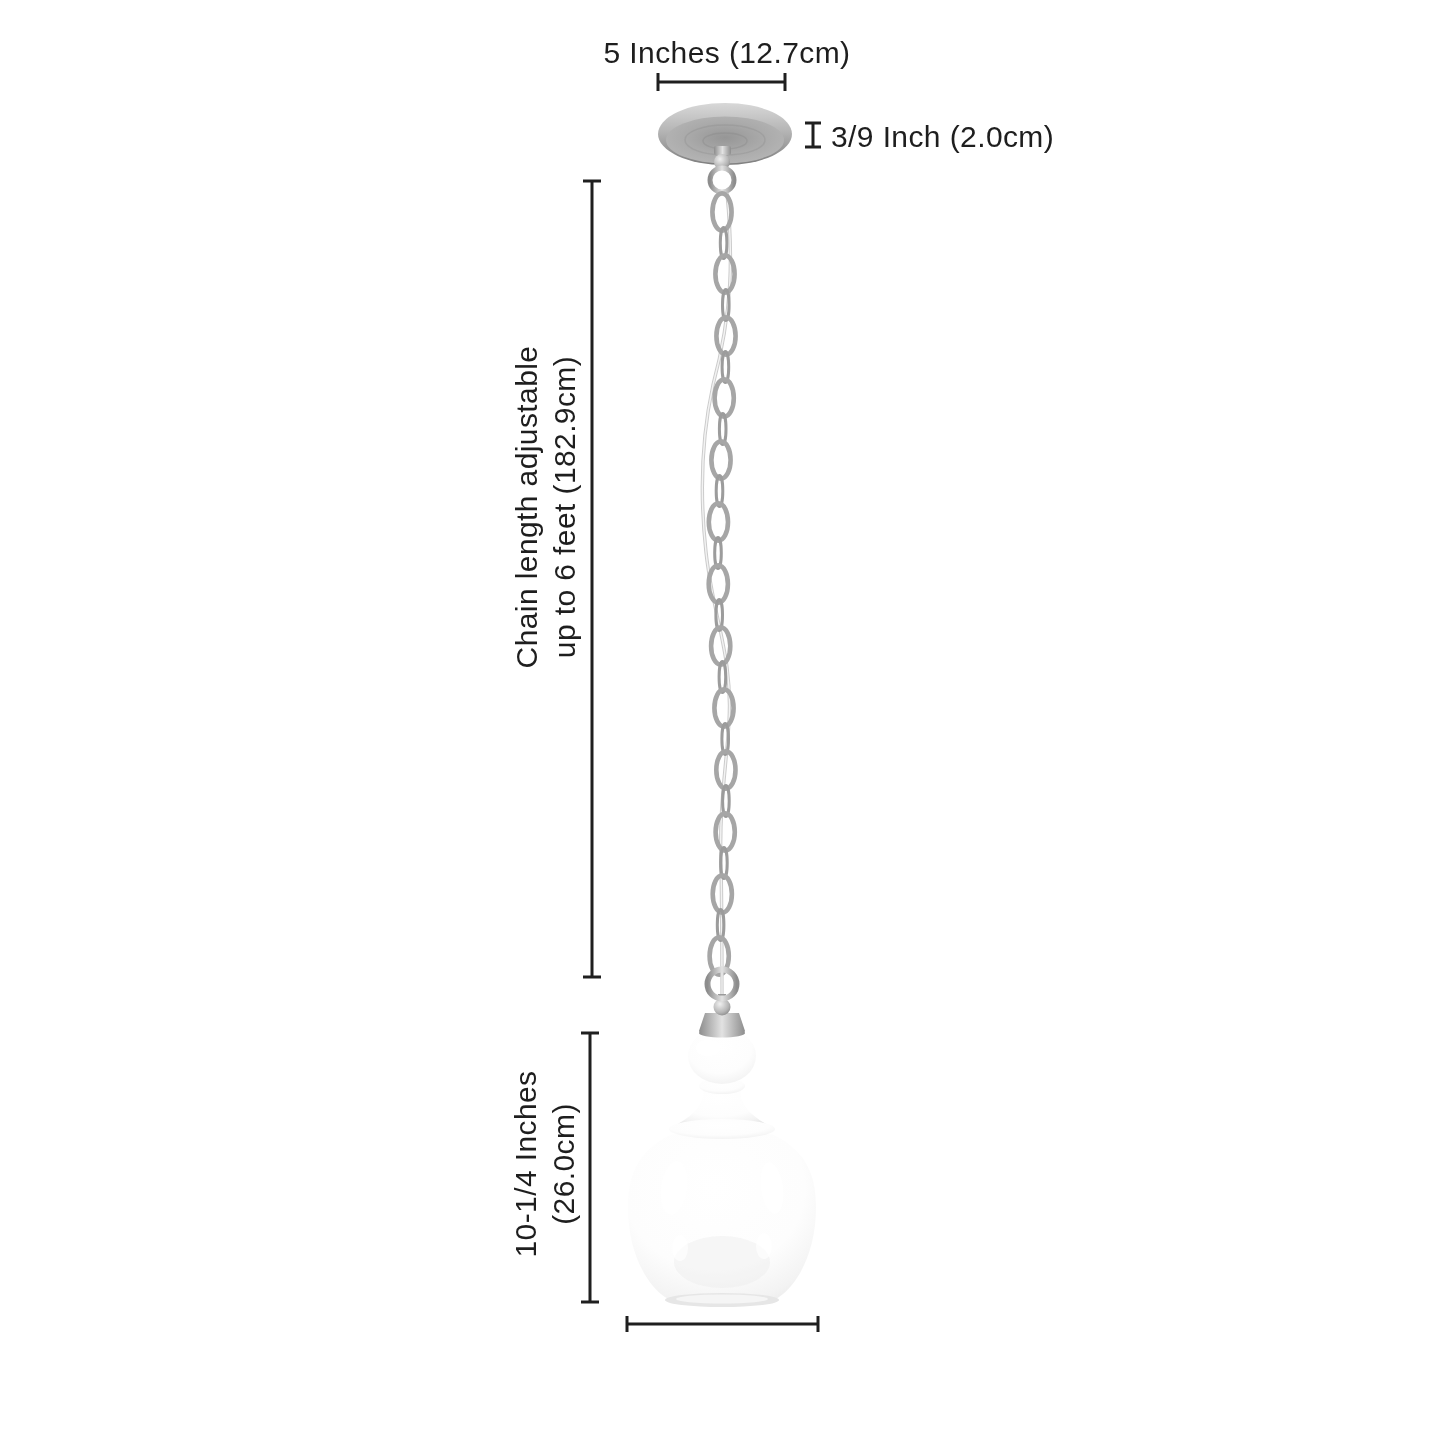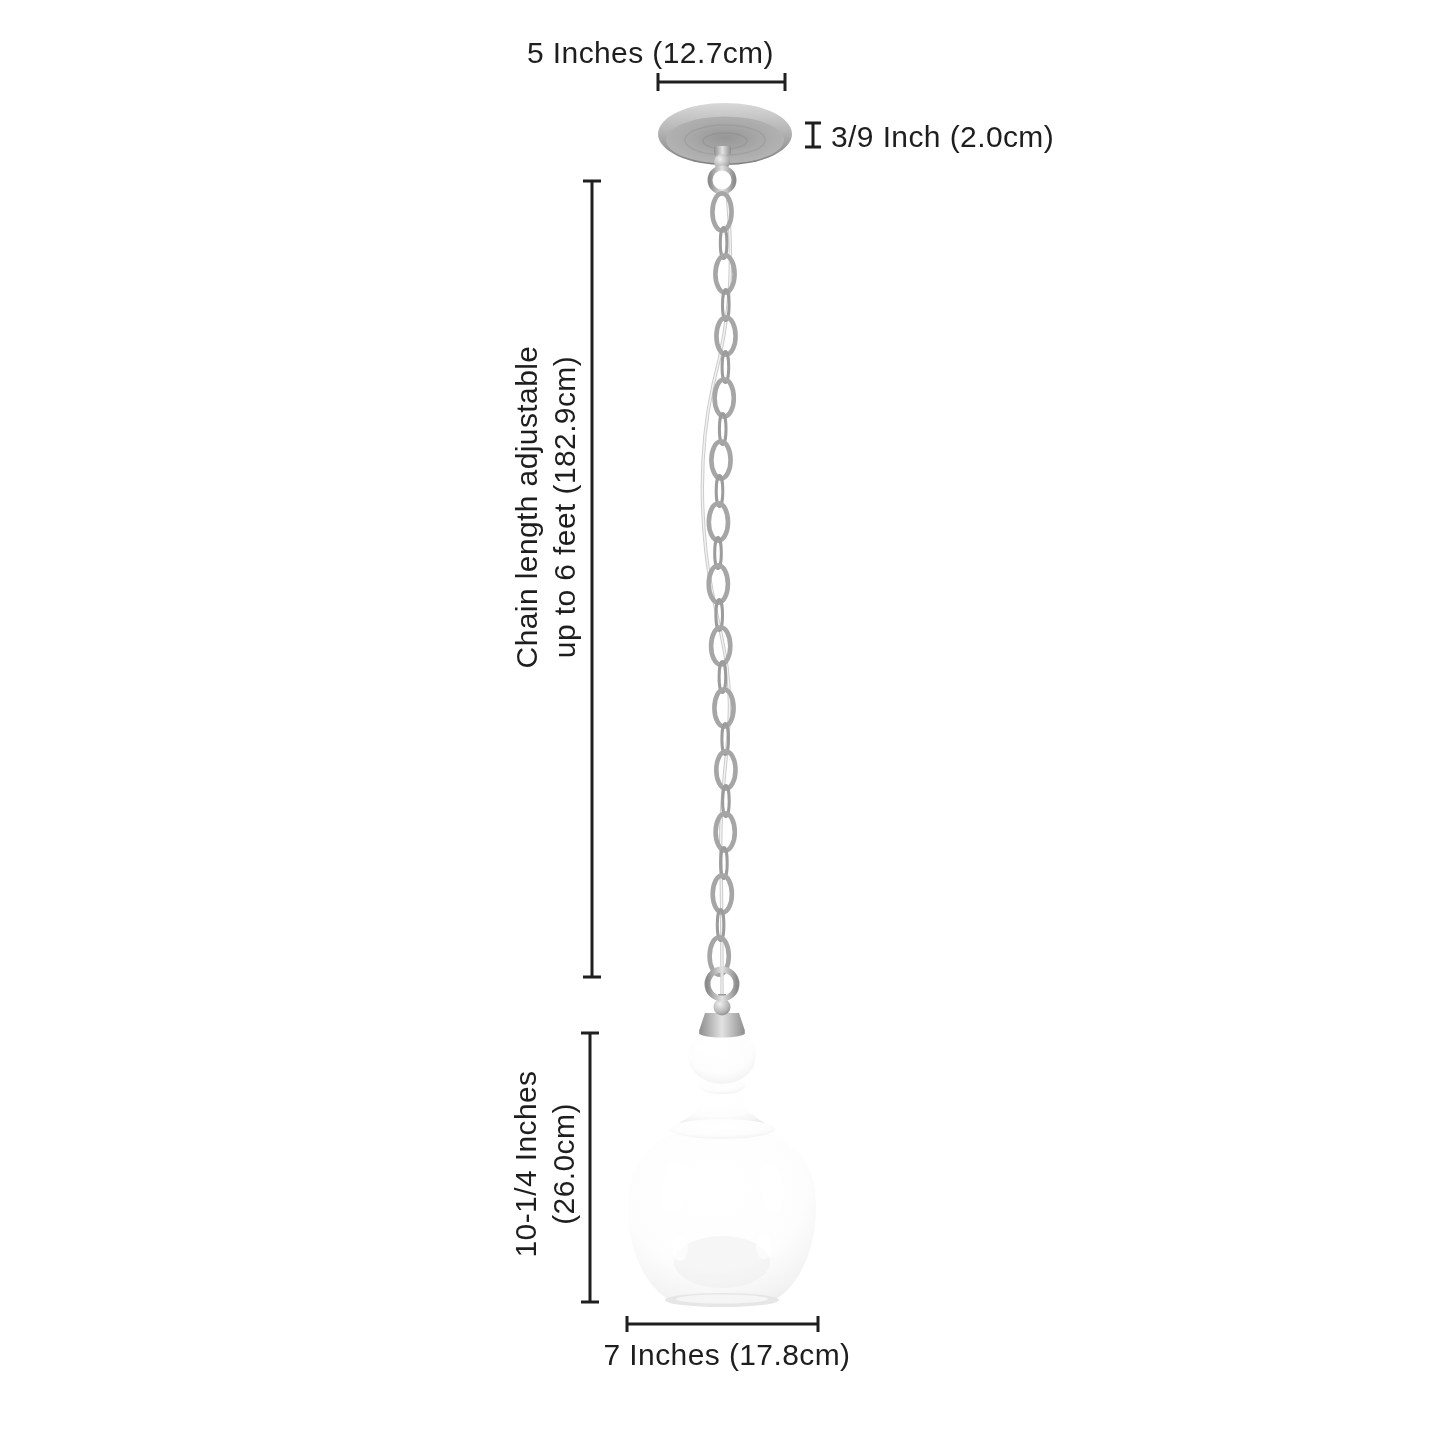--- a/index.html
+++ b/index.html
@@ -4,21 +4,21 @@
 <style>
   html,body{margin:0;padding:0;background:#ffffff;}
   .canvas{
     position:relative;width:1445px;height:1445px;background:#ffffff;overflow:hidden;
     font-family:"Liberation Sans",sans-serif;
   }
   .dim-label{
     position:absolute;color:#1e1e1e;font-size:30px;line-height:38px;
     letter-spacing:0.4px;white-space:nowrap;
   }
-  .lbl-top{left:527px;top:34px;width:400px;text-align:left;}
+  .lbl-top{left:527px;top:34px;width:400px;text-align:center;}
   .lbl-right{left:831px;top:118px;}
   .lbl-chain{left:376px;top:469px;width:340px;text-align:center;transform:rotate(-90deg);}
   .lbl-shadeh{left:435px;top:1126px;width:220px;text-align:center;transform:rotate(-90deg);}
   .lbl-bottom{left:527px;top:1336px;width:400px;text-align:center;}
   svg{position:absolute;left:0;top:0;}
   .dim line{stroke:#1f1f1f;stroke-width:3;}
   .chain-link-big{fill:none;stroke:#a6a6a6;stroke-width:4.6;}
   .chain-link-small{fill:none;stroke:#9c9c9c;stroke-width:3;}
   .cord-outer{fill:none;stroke:#cbcbcb;stroke-width:3.4;}
   .cord-inner{fill:none;stroke:#f3f3f3;stroke-width:1.4;}
@@ -156,15 +156,14 @@
   <div class="dim-label lbl-top">5 Inches (12.7cm)</div>
   <div class="dim-label lbl-right">3/9 Inch (2.0cm)</div>
   <div class="dim-label lbl-chain">
     <div>Chain length adjustable</div>
     <div>up to 6 feet (182.9cm)</div>
   </div>
   <div class="dim-label lbl-shadeh">
     <div>10-1/4 Inches</div>
     <div>(26.0cm)</div>
   </div>
-  <div class="dim-label lbl-bottom">7 Inches (17.8cm)</div>
 
 </div>
 
 </body></html>

